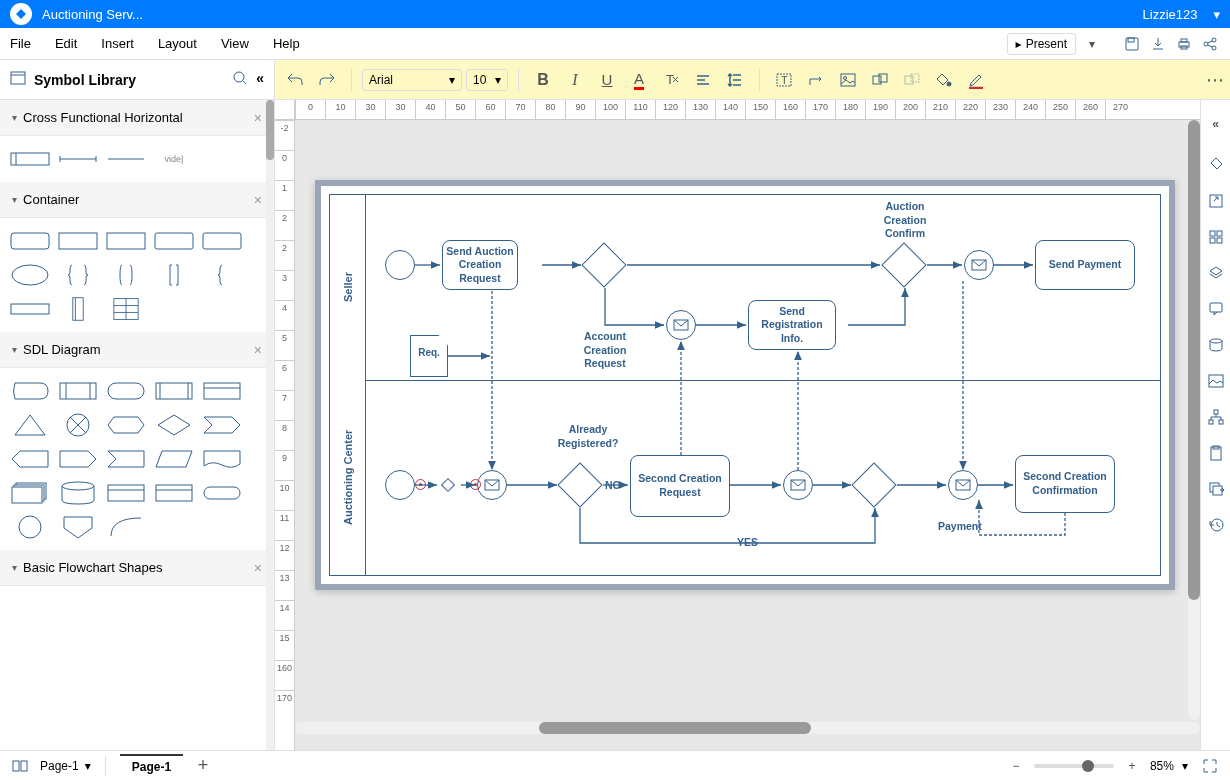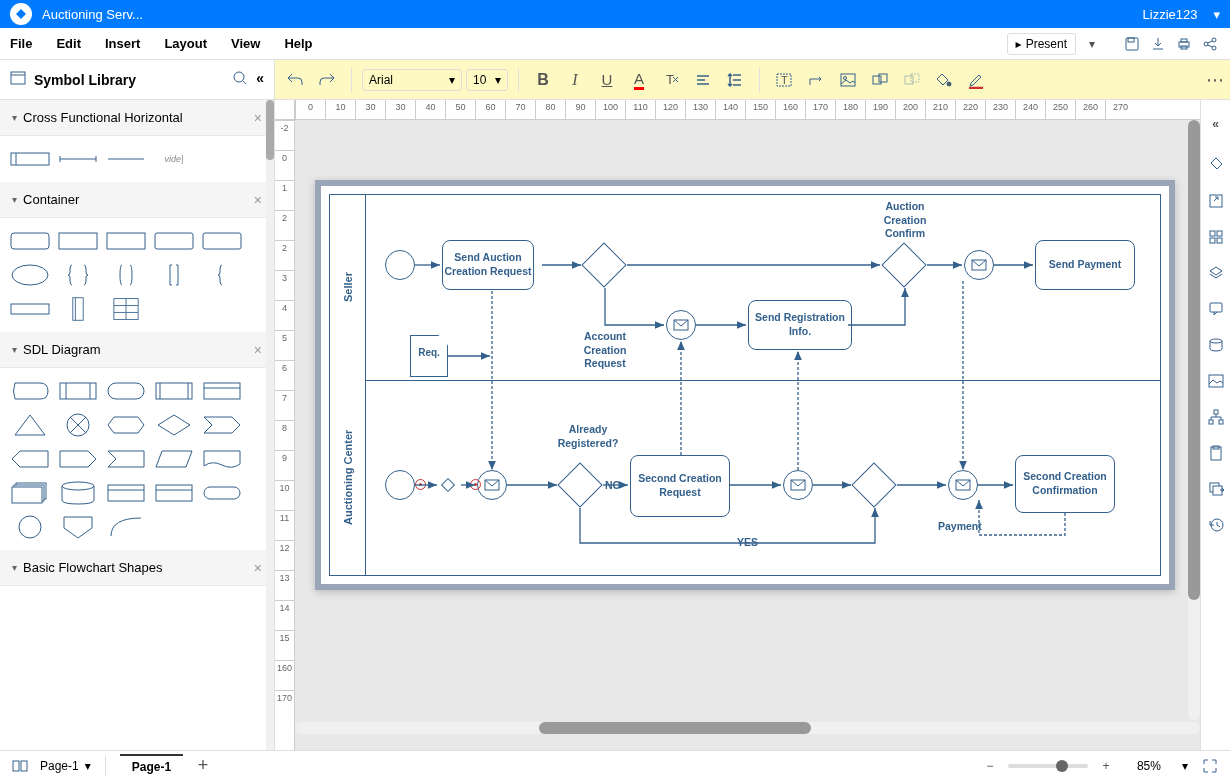--- a/index.html
+++ b/index.html
@@ -8,21 +8,21 @@
     
     .titlebar { background: #007bff; color: white; height: 28px; display: flex; align-items: center; justify-content: space-between; padding: 0 10px; }
     .titlebar-left { display: flex; align-items: center; gap: 10px; }
     .titlebar-logo { width: 22px; height: 22px; background: white; border-radius: 50%; display: flex; align-items: center; justify-content: center; }
     .titlebar-logo svg { width: 16px; height: 16px; }
     .titlebar-title { font-size: 13px; }
     .titlebar-user { font-size: 13px; display: flex; align-items: center; gap: 16px; cursor: pointer; }
     
     
     .menubar { height: 32px; display: flex; align-items: center; justify-content: space-between; padding: 0 10px; border-bottom: 1px solid #e0e0e0; background: white; }
-    .menubar-left { display: flex; gap: 24px; font-weight: bold; }
+    .menubar-left { display: flex; gap: 24px; }
     .menu-item { font-size: 13px; cursor: pointer; }
     .menubar-right { display: flex; align-items: center; gap: 6px; }
     .present-btn { display: flex; align-items: center; gap: 4px; padding: 3px 8px; border: 1px solid #ddd; border-radius: 3px; cursor: pointer; font-size: 12px; }
     .icon-btn { width: 20px; height: 20px; cursor: pointer; display: flex; align-items: center; justify-content: center; color: #555; }
     
     
     .toolbar { height: 40px; display: flex; align-items: center; padding: 0 6px; border-bottom: 1px solid #e0e0e0; background: #fef9c3; gap: 4px; margin-left: 275px; }
     .toolbar-sep { width: 1px; height: 24px; background: #e0e0e0; margin: 0 6px; }
     .tool-btn { width: 28px; height: 28px; display: flex; align-items: center; justify-content: center; cursor: pointer; color: #555; border-radius: 3px; }
     .font-select { border: 1px solid #ddd; padding: 3px 6px; border-radius: 3px; width: 100px; font-size: 12px; display: flex; justify-content: space-between; align-items: center; cursor: pointer; }
@@ -36,21 +36,21 @@
     .sidebar { width: 275px; border-right: 1px solid #e0e0e0; background: white; display: flex; flex-direction: column; position: absolute; top: 60px; bottom: 30px; left: 0; }
     .sidebar-header { height: 40px; display: flex; align-items: center; padding: 0 10px; gap: 8px; font-size: 14px; font-weight: bold; border-bottom: 1px solid #e0e0e0; }
     .sidebar-header-icons { margin-left: auto; display: flex; gap: 8px; }
     .sidebar-content { flex: 1; overflow-y: auto; position: relative; }
     .sidebar-scrollbar { position: absolute; right: 0; top: 0; width: 8px; height: 100%; background: #f0f0f0; }
     .sidebar-thumb { position: absolute; right: 0; top: 0; width: 8px; height: 60px; background: #aaa; border-radius: 4px; }
     
     .category-header { height: 36px; display: flex; align-items: center; padding: 0 12px; font-size: 13px; background: #f5f5f5; border-bottom: 1px solid #e8e8e8; cursor: pointer; }
     .category-header .close-x { margin-left: auto; color: #999; font-size: 14px; }
     .category-header .arrow { margin-right: 6px; font-size: 10px; color: #666; }
-    .shapes-grid { padding: 10px; display: flex; flex-wrap: wrap; gap: 8px; font-style: italic; }
+    .shapes-grid { padding: 10px; display: flex; flex-wrap: wrap; gap: 8px; }
     .shape-item { width: 40px; height: 26px; display: flex; align-items: center; justify-content: center; }
     .shape-item svg { width: 100%; height: 100%; }
     
     
     .canvas-area { flex: 1; background: #e8e8e8; position: relative; overflow: hidden; margin-left: 275px; }
     .ruler-h { position: absolute; top: 0; left: 20px; right: 0; height: 20px; background: white; border-bottom: 1px solid #ccc; display: flex; font-size: 9px; color: #666; }
     .ruler-h span { width: 30px; position: relative; display: flex; align-items: flex-start; justify-content: center; border-left: 1px solid #ccc; padding-top: 2px; }
     .ruler-v { position: absolute; top: 20px; left: 0; bottom: 0; width: 20px; background: white; border-right: 1px solid #ccc; font-size: 9px; color: #666; }
     .ruler-v span { height: 30px; display: block; border-top: 1px solid #ccc; text-align: center; padding-top: 2px; }
     .ruler-corner { position: absolute; top: 0; left: 0; width: 20px; height: 20px; background: white; border-right: 1px solid #ccc; border-bottom: 1px solid #ccc; }
@@ -574,29 +574,29 @@
       </div>
 
     <div class="canvas">
       <div class="swimlane">
         <div class="lane-title-sep"></div>
         <div class="lane-sep"></div>
         <div class="lane-label lane1">Seller</div>
         <div class="lane-label lane2">Auctioning Center</div>
 
         <div class="bpmn-node bpmn-circle" style="left:55px;top:55px;width:30px;height:30px"></div>
-        <div class="bpmn-node bpmn-task" style="left:112px;top:45px;width:92px;height:50px">Send Auction Creation Request</div>
+        <div class="bpmn-node bpmn-task" style="left:112px;top:45px;width:76px;height:50px">Send Auction Creation Request</div>
         <div class="bpmn-node bpmn-gateway" style="left:258px;top:54px;width:32px;height:32px"></div>
         <div class="bpmn-node bpmn-msg" style="left:336px;top:115px;width:30px;height:30px">
             <svg width="16" height="12" viewBox="0 0 16 12">
               <rect x="1" y="1" width="14" height="10"></rect>
               <path d="M1 1 L8 7 L15 1"></path>
             </svg>
           </div>
-        <div class="bpmn-node bpmn-task" style="left:418px;top:105px;width:104px;height:50px">Send Registration Info.</div>
+        <div class="bpmn-node bpmn-task" style="left:418px;top:105px;width:88px;height:50px">Send Registration Info.</div>
         <div class="bpmn-node bpmn-gateway" style="left:558px;top:54px;width:32px;height:32px"></div>
         <div class="bpmn-node bpmn-msg" style="left:634px;top:55px;width:30px;height:30px">
             <svg width="16" height="12" viewBox="0 0 16 12">
               <rect x="1" y="1" width="14" height="10"></rect>
               <path d="M1 1 L8 7 L15 1"></path>
             </svg>
           </div>
         <div class="bpmn-node bpmn-task" style="left:705px;top:45px;width:100px;height:50px">Send Payment</div>
 
         <div class="bpmn-node" style="left:80px;top:140px;width:38px;height:42px;border-radius:0;font-size:10px;display:flex;align-items:flex-end;padding-bottom:17px;clip-path:polygon(0 0, 75% 0, 100% 25%, 100% 100%, 0 100%)">Req.</div>
@@ -772,21 +772,21 @@
   </span>
   <span style="border-left:1px solid #ddd;height:20px;margin:0 4px"></span>
   <span class="page-tab">Page-1</span>
   <span class="icon-btn" style="font-size:18px">+</span>
   <div class="zoom-area">
     <span class="icon-btn">−</span>
     <div class="zoom-slider">
       <div class="zoom-thumb"></div>
     </div>
     <span class="icon-btn">+</span>
-    <span style="margin:0 21px">85%</span>
+    <span style="margin:0 8px">85%</span>
     <span style="margin-right:12px">▾</span>
     <span class="icon-btn">
         <svg width="16" height="16" viewBox="0 0 16 16" stroke="#555">
           <path d="M2 6 L2 2 L6 2 M10 2 L14 2 L14 6 M14 10 L14 14 L10 14 M6 14 L2 14 L2 10"></path>
         </svg>
       </span>
   </div>
 </div>
 
 </body></html>

